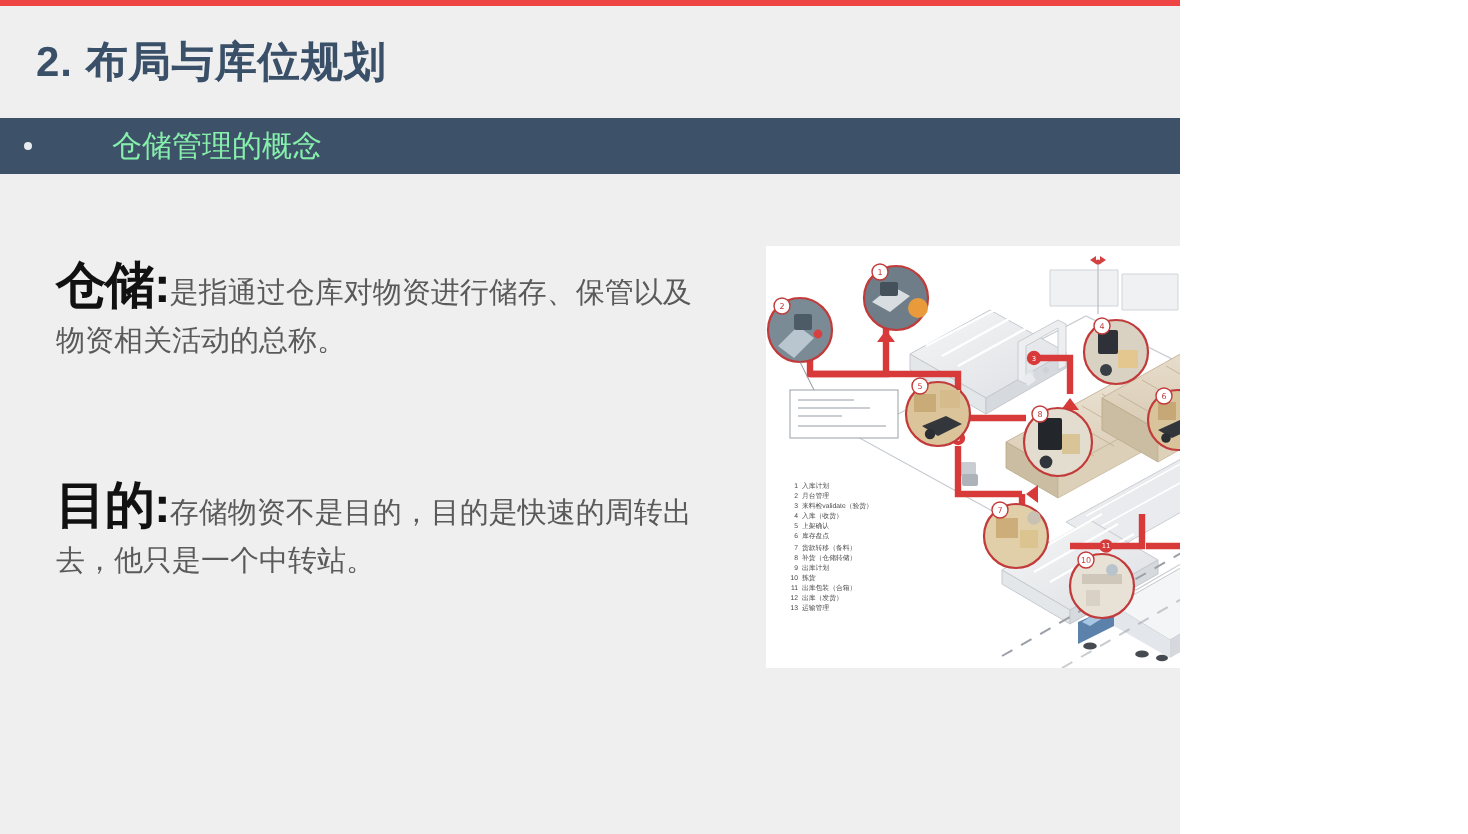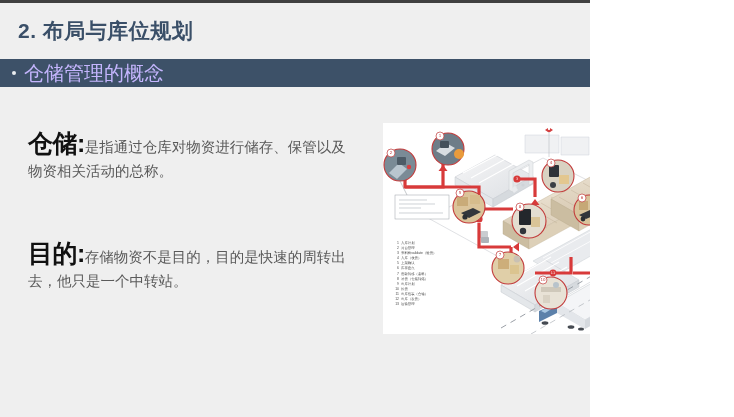--- a/index.html
+++ b/index.html
@@ -12,21 +12,21 @@
     background: #ffffff;
     font-family: "Liberation Sans", sans-serif;
     overflow: hidden;
   }
   #slide {
     position: relative;
     width: 590px;
     height: 417px;
     background: #efefef;
     box-sizing: border-box;
-    border-top: 3px solid #404040;
+    border-top: 3px solid #ef4444;
     overflow: hidden;
   }
 
   
   #slide-title {
     position: absolute;
     left: 18px;
     top: 14px;
     font-size: 21px;
     font-weight: bold;
@@ -49,23 +49,24 @@
   #subtitle-bullet {
     width: 4px;
     height: 4px;
     border-radius: 50%;
     background: #e9ecef;
     margin-left: 12px;
     margin-right: 8px;
     flex: 0 0 auto;
   }
   #subtitle-text {
-    font-size: 20px;
-    color: #c4b5fd;
+    font-size: 15px;
+    color: #86efac;
     white-space: nowrap;
+    margin-left: 32px;
   }
 
   
   #page-badge {
     position: absolute;
     left: 674px;
     top: 50px;
     width: 38px;
     height: 42px;
     background: #fcd337;

